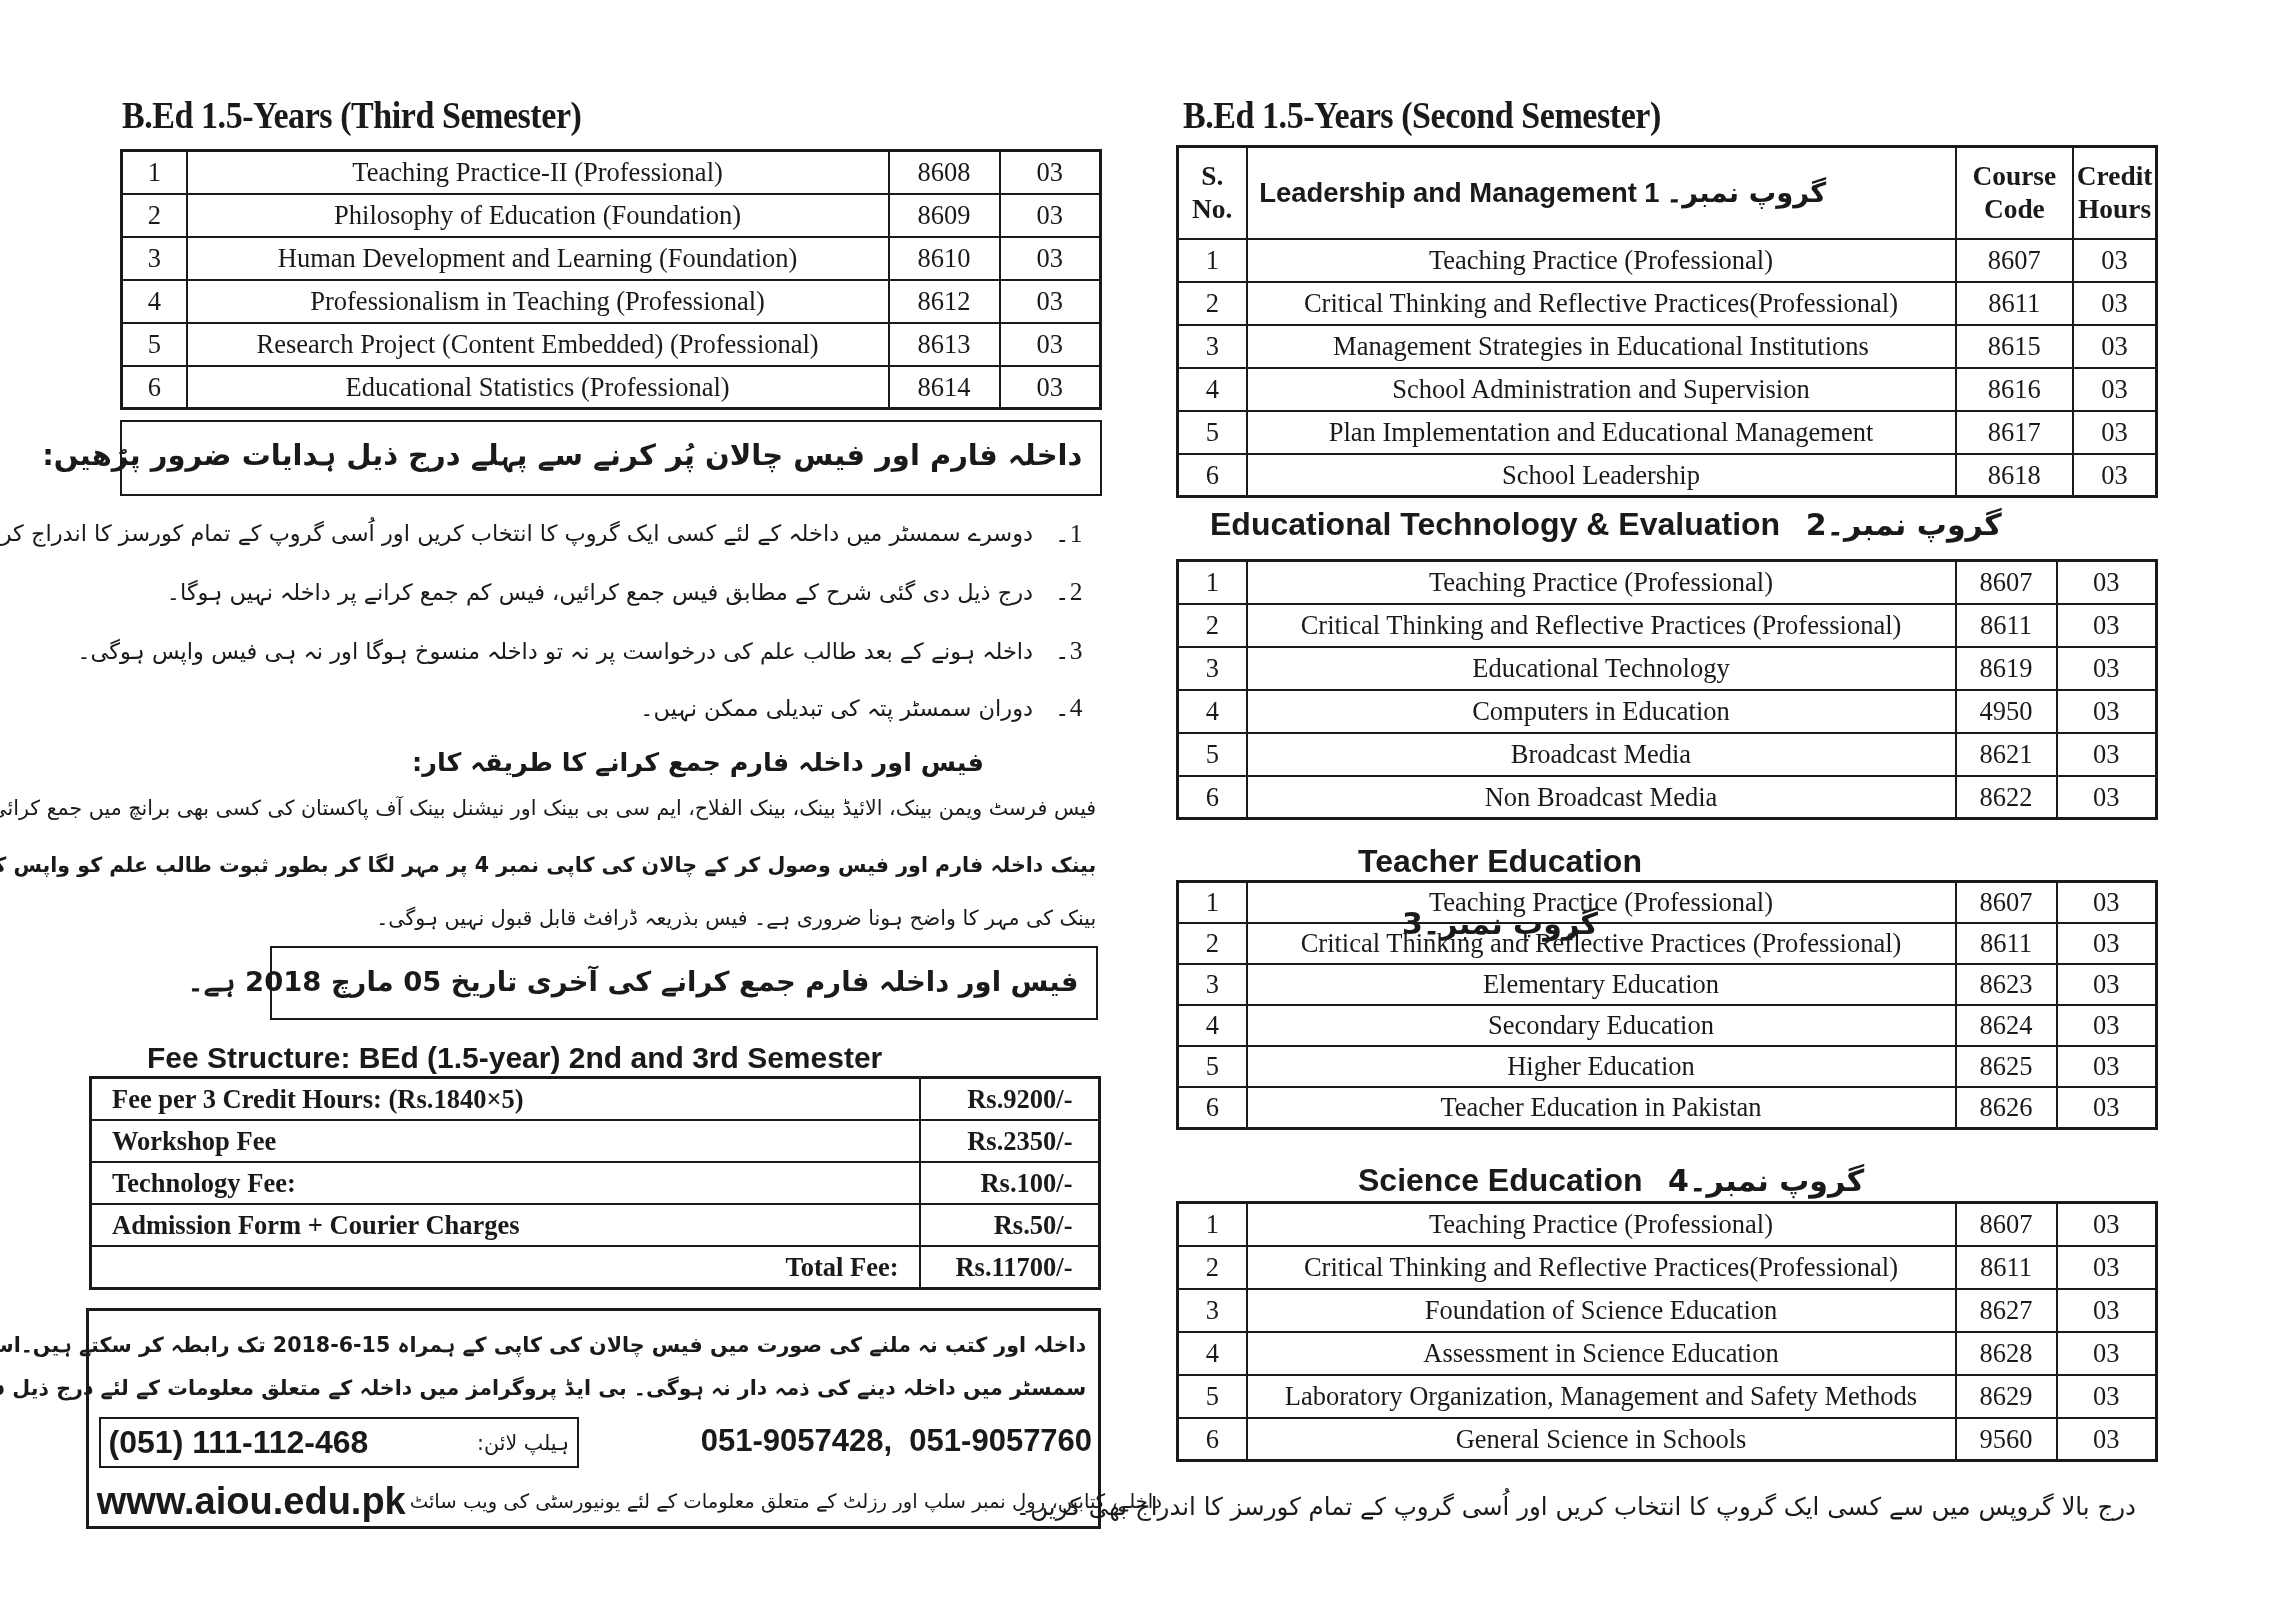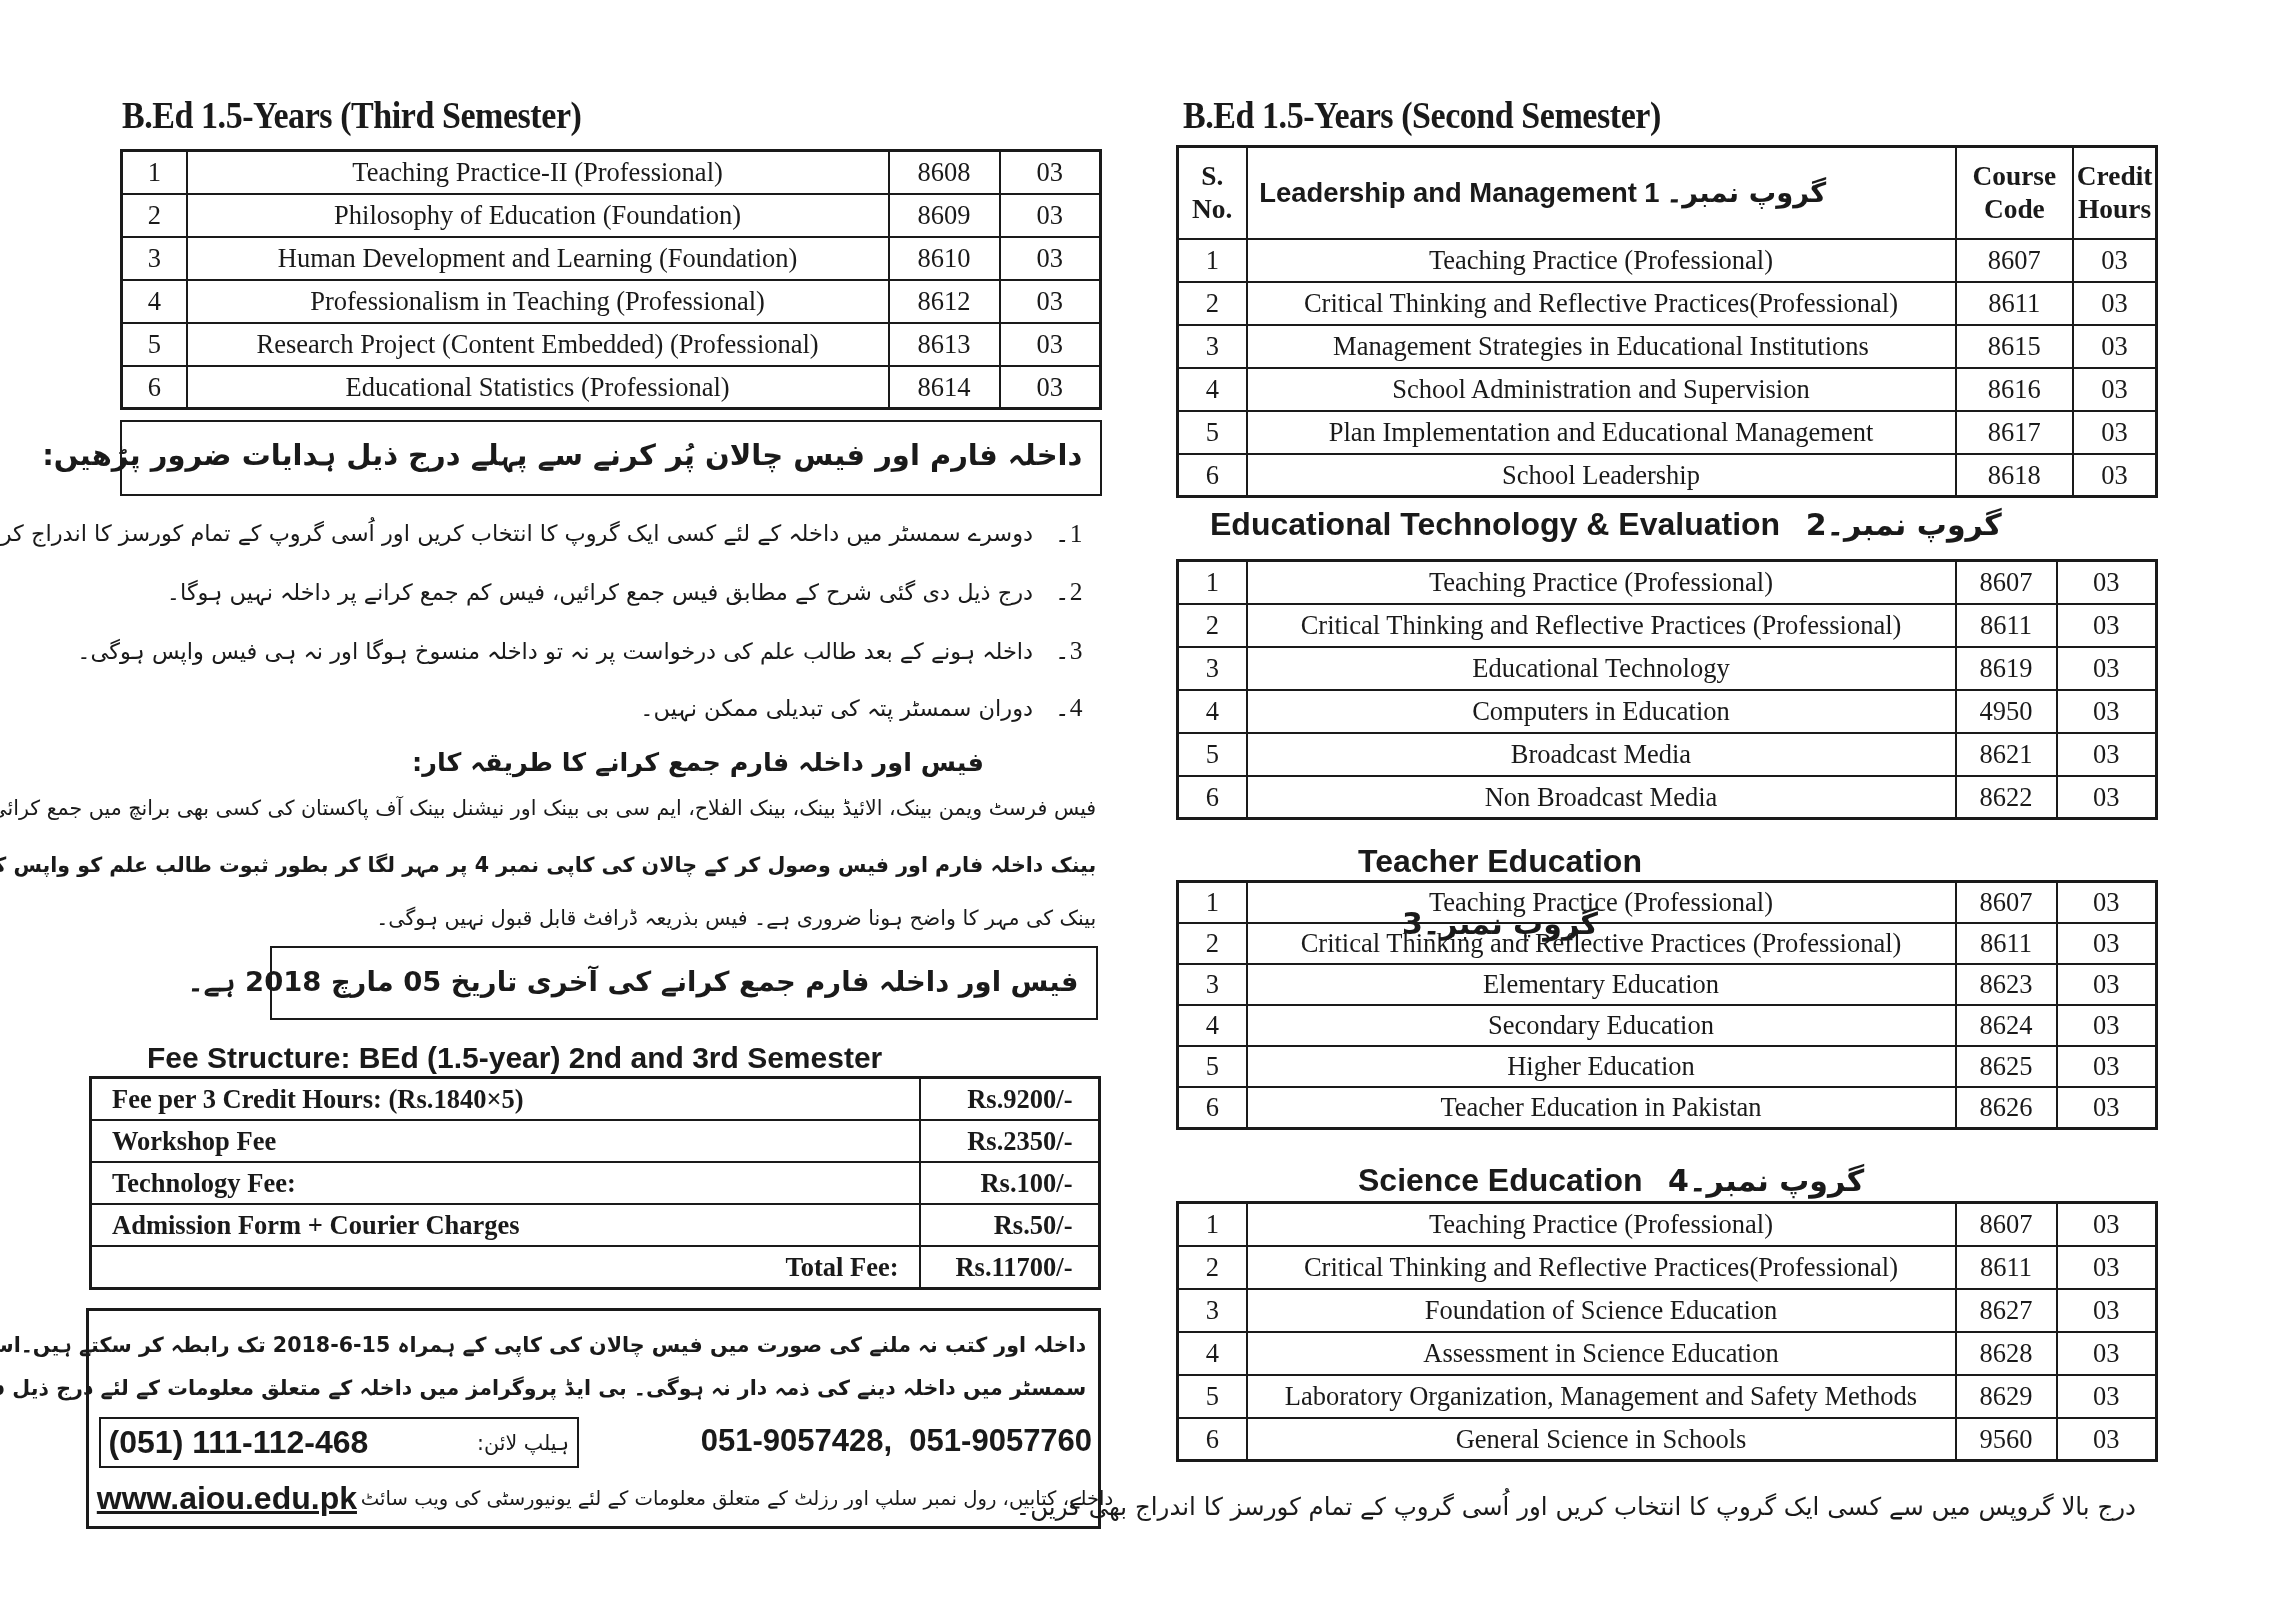--- a/index.html
+++ b/index.html
@@ -148,21 +148,21 @@
 
 <div class="box" style="left:86px; top:1308px; width:1015px; height:221px; border-width:3.9px;">
   <div class="urdu" style="position:absolute; right:11.8px; top:21.6px; font-size:20.6px;">داخلہ اور کتب نہ ملنے کی صورت میں فیس چالان کی کاپی کے ہمراہ 15-6-2018 تک رابطہ کر سکتے ہیں۔اس کے بعد یونیورسٹی جاری</div>
   <div class="urdu" style="position:absolute; right:11.8px; top:65px; font-size:20.6px;">سمسٹر میں داخلہ دینے کی ذمہ دار نہ ہوگی۔ بی ایڈ پروگرامز میں داخلہ کے متعلق معلومات کے لئے درج ذیل فون نمبرز پر رابطہ کریں:</div>
   <div style="position:absolute; left:9.8px; top:106px; width:480px; height:51px; border:2.9px solid #1a1a1a; box-sizing:border-box; display:flex; align-items:center; justify-content:space-between; padding:0 7.8px;">
     <span class="sans-heavy" style="font-size:32px; white-space:nowrap;">(051) 111-112-468</span>
     <span class="urdu" style="font-size:20.6px; font-weight:normal;">ہیلپ لائن:</span>
   </div>
   <div class="sans-heavy" style="position:absolute; right:5.9px; top:112px; font-size:31px; white-space:pre;">051-9057428,  051-9057760</div>
   <div style="position:absolute; left:7.8px; right:11.8px; top:169px; display:flex; align-items:center; gap:3.9px;">
-    <span class="sans-heavy" style="font-size:32px;text-decoration:underline;">www.aiou.edu.pk</span>
+    <span class="sans-heavy" style="font-size:38px;">www.aiou.edu.pk</span>
     <span class="urdu" style="font-size:19.6px; font-weight:normal;">داخلے، کتابیں، رول نمبر سلپ اور رزلٹ کے متعلق معلومات کے لئے یونیورسٹی کی ویب سائٹ</span>
   </div>
 </div>
 
 <div class="abs title-serif" style="left:1183px; top:94px;">B.Ed 1.5-Years (Second  Semester)</div>
 
 <table class="ct" style="left:1176px; top:145px; width:982px;">
   <colgroup>
       <col style="width:69px">
       <col style="width:709px">

